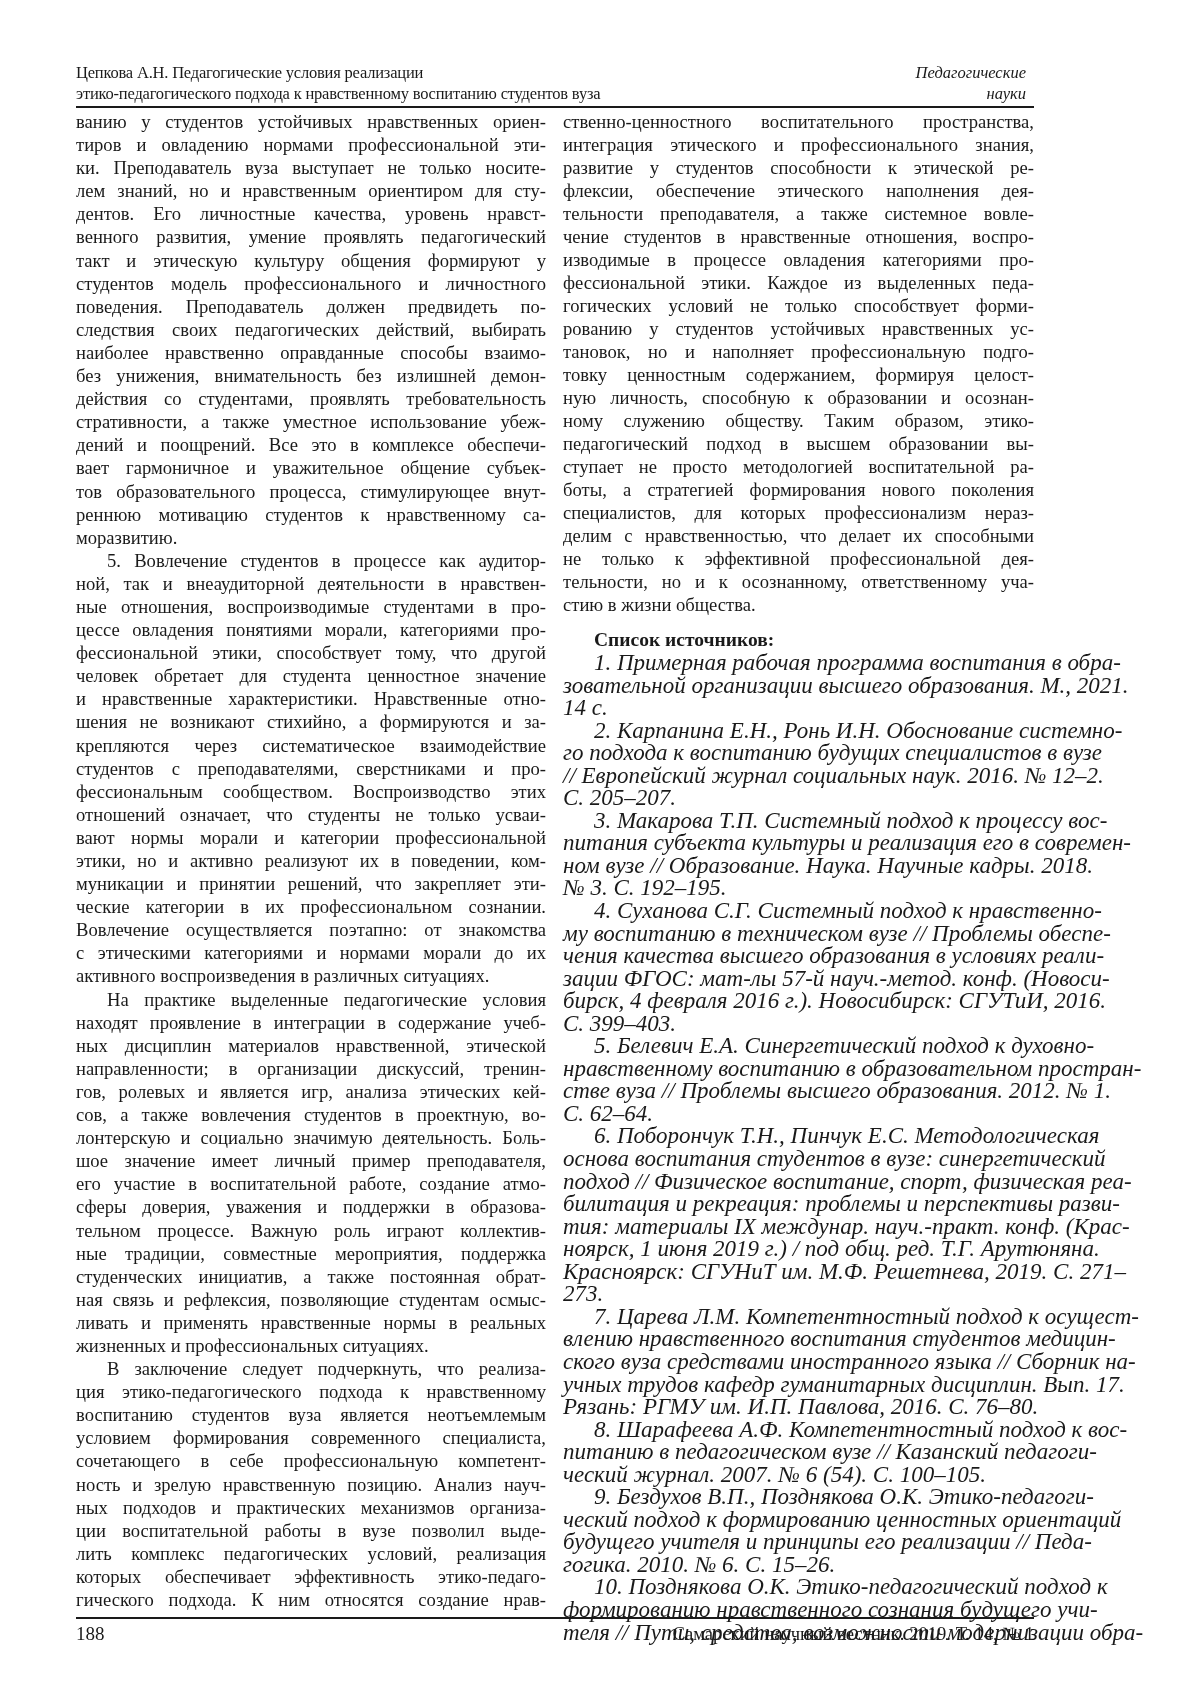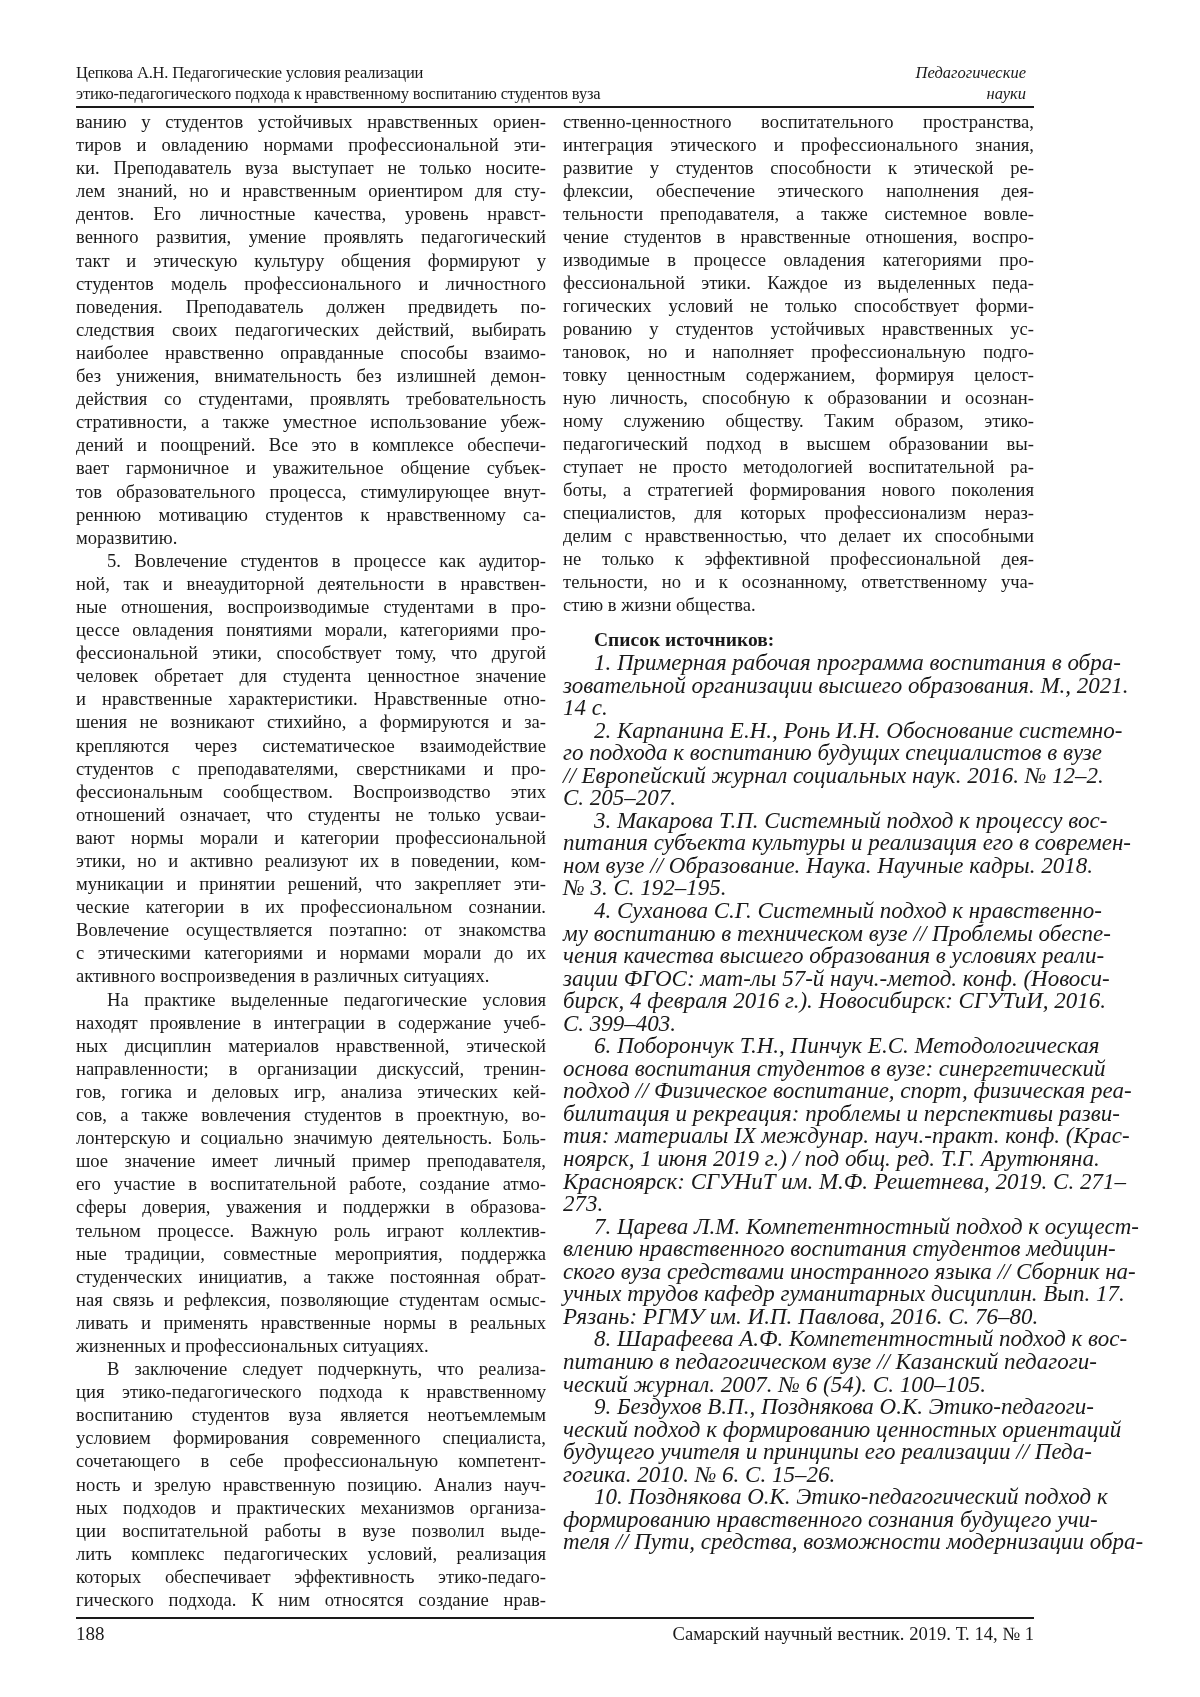--- a/index.html
+++ b/index.html
@@ -75,21 +75,21 @@
     <span class="ln">этики, но и активно реализуют их в поведении, ком-</span>
     <span class="ln">муникации и принятии решений, что закрепляет эти-</span>
     <span class="ln">ческие категории в их профессиональном сознании.</span>
     <span class="ln">Вовлечение осуществляется поэтапно: от знакомства</span>
     <span class="ln">с этическими категориями и нормами морали до их</span>
     <span class="ln last">активного воспроизведения в различных ситуациях.</span>
     <span class="ln indent">На практике выделенные педагогические условия</span>
     <span class="ln">находят проявление в интеграции в содержание учеб-</span>
     <span class="ln">ных дисциплин материалов нравственной, этической</span>
     <span class="ln">направленности; в организации дискуссий, тренин-</span>
-    <span class="ln">гов, гогика и деловых игр, анализа этических кей-</span>
+    <span class="ln">гов, ролевых и является игр, анализа этических кей-</span>
     <span class="ln">сов, а также вовлечения студентов в проектную, во-</span>
     <span class="ln">лонтерскую и социально значимую деятельность. Боль-</span>
     <span class="ln">шое значение имеет личный пример преподавателя,</span>
     <span class="ln">его участие в воспитательной работе, создание атмо-</span>
     <span class="ln">сферы доверия, уважения и поддержки в образова-</span>
     <span class="ln">тельном процессе. Важную роль играют коллектив-</span>
     <span class="ln">ные традиции, совместные мероприятия, поддержка</span>
     <span class="ln">студенческих инициатив, а также постоянная обрат-</span>
     <span class="ln">ная связь и рефлексия, позволяющие студентам осмыс-</span>
     <span class="ln">ливать и применять нравственные нормы в реальных</span>
@@ -153,20 +153,26 @@
       </div>
       <div>
         <span class="ln indent">4. Суханова С.Г. Системный подход к нравственно-</span>
         <span class="ln">му воспитанию в техническом вузе // Проблемы обеспе-</span>
         <span class="ln">чения качества высшего образования в условиях реали-</span>
         <span class="ln">зации ФГОС: мат-лы 57-й науч.-метод. конф. (Новоси-</span>
         <span class="ln">бирск, 4 февраля 2016 г.). Новосибирск: СГУТиИ, 2016.</span>
         <span class="ln last">С. 399–403.</span>
       </div>
       <div>
+        <span class="ln indent">5. Белевич Е.А. Синергетический подход к духовно-</span>
+        <span class="ln">нравственному воспитанию в образовательном простран-</span>
+        <span class="ln">стве вуза // Проблемы высшего образования. 2012. № 1.</span>
+        <span class="ln last">С. 62–64.</span>
+      </div>
+      <div>
         <span class="ln indent">6. Поборончук Т.Н., Пинчук Е.С. Методологическая</span>
         <span class="ln">основа воспитания студентов в вузе: синергетический</span>
         <span class="ln">подход // Физическое воспитание, спорт, физическая реа-</span>
         <span class="ln">билитация и рекреация: проблемы и перспективы разви-</span>
         <span class="ln">тия: материалы IX междунар. науч.-практ. конф. (Крас-</span>
         <span class="ln">ноярск, 1 июня 2019 г.) / под общ. ред. Т.Г. Арутюняна.</span>
         <span class="ln">Красноярск: СГУНиТ им. М.Ф. Решетнева, 2019. С. 271–</span>
         <span class="ln last">273.</span>
       </div>
       <div>

